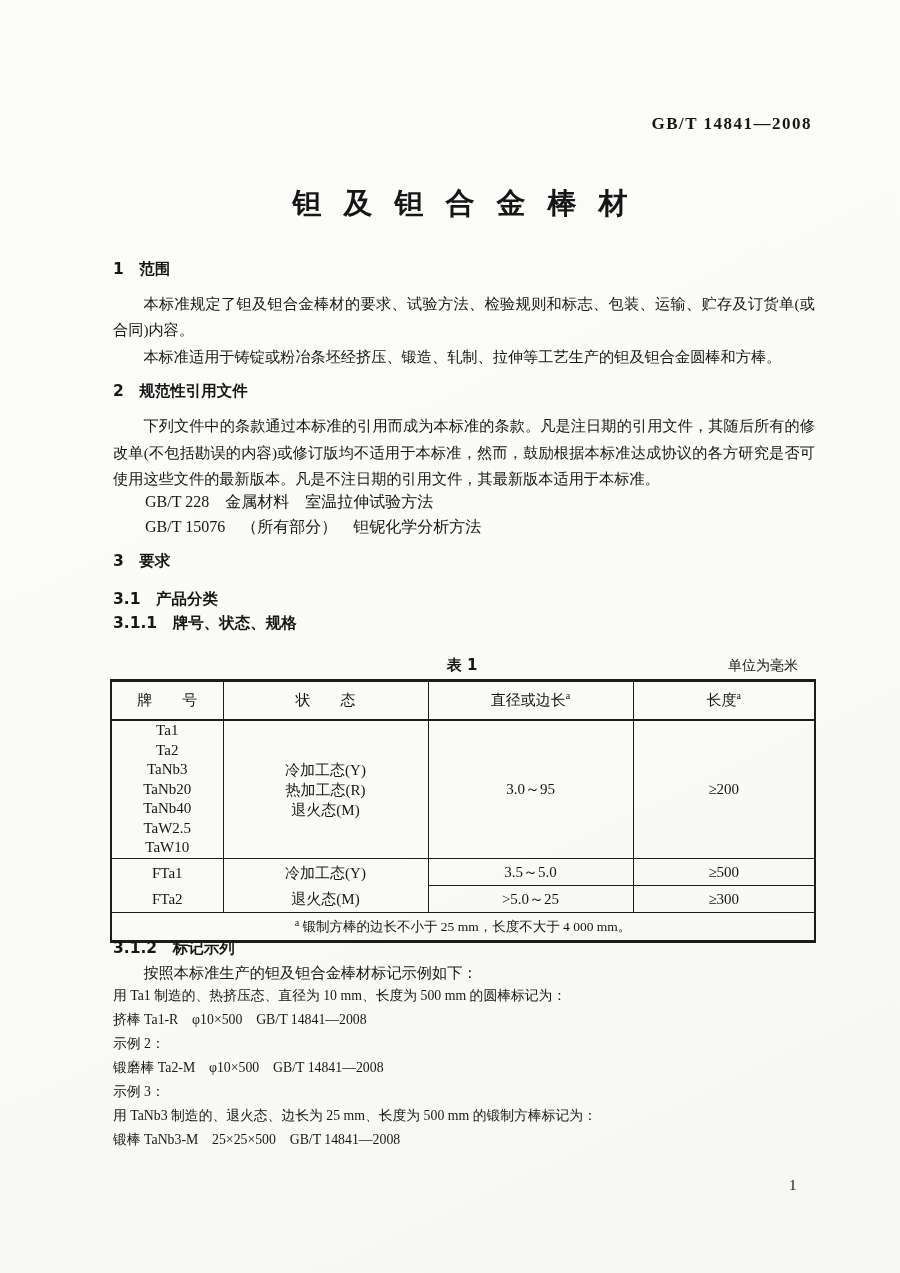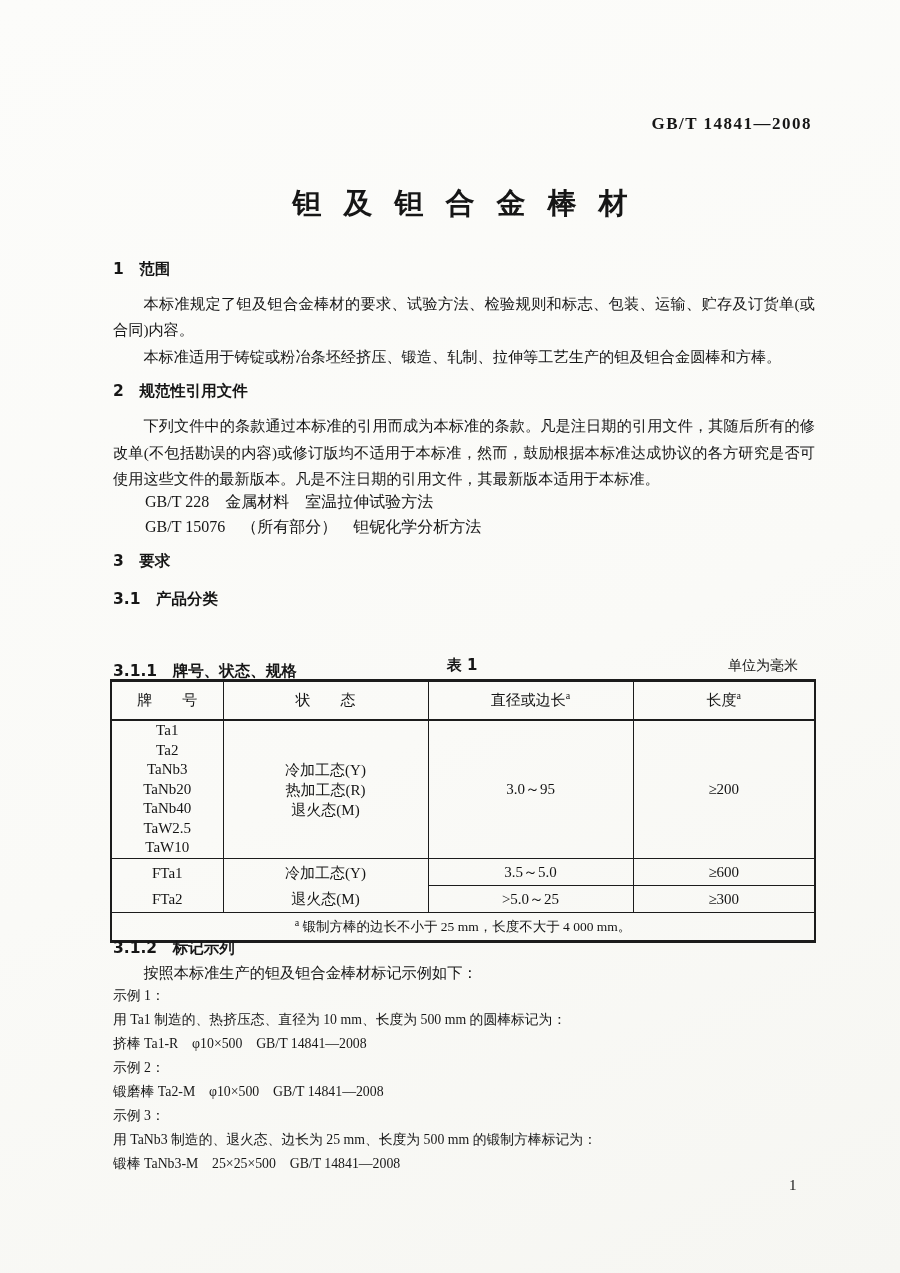--- a/index.html
+++ b/index.html
@@ -83,21 +83,21 @@
   <div class="abs para" style="top:291px;" data-interactable="false">本标准规定了钽及钽合金棒材的要求、试验方法、检验规则和标志、包装、运输、贮存及订货单(或合同)内容。</div>
   <div class="abs para" style="top:344px;" data-interactable="false">本标准适用于铸锭或粉冶条坯经挤压、锻造、轧制、拉伸等工艺生产的钽及钽合金圆棒和方棒。</div>
 
   <div class="abs h-sec" style="top:381px;" data-interactable="false">2　规范性引用文件</div>
   <div class="abs para" style="top:413px;line-height:26.5px;" data-interactable="false">下列文件中的条款通过本标准的引用而成为本标准的条款。凡是注日期的引用文件，其随后所有的修改单(不包括勘误的内容)或修订版均不适用于本标准，然而，鼓励根据本标准达成协议的各方研究是否可使用这些文件的最新版本。凡是不注日期的引用文件，其最新版本适用于本标准。</div>
   <div class="abs ref-line" style="top:492px;" data-interactable="false">GB/T 228　金属材料　室温拉伸试验方法</div>
   <div class="abs ref-line" style="top:517px;" data-interactable="false">GB/T 15076　（所有部分）　钽铌化学分析方法</div>
 
   <div class="abs h-sec" style="top:551px;" data-interactable="false">3　要求</div>
   <div class="abs h-sec" style="top:589px;" data-interactable="false">3.1　产品分类</div>
-  <div class="abs h-sec" style="top:613px;margin-top:48px;" data-interactable="false">3.1.1　牌号、状态、规格</div>
+  <div class="abs h-sec" style="top:613px;" data-interactable="false">3.1.1　牌号、状态、规格</div>
 
   <div class="abs caption-row" data-interactable="false">
     <div class="tbl-caption" data-interactable="false">表 1</div>
     <div class="tbl-unit" data-interactable="false">单位为毫米</div>
   </div>
 
   <table class="t1" data-interactable="false">
     <colgroup>
       <col style="width:112px">
         <col style="width:205px">
@@ -134,40 +134,39 @@
       <tr class="g2row" data-interactable="false">
         <td rowspan="2" data-interactable="false">
           <div style="line-height:26px;" data-interactable="false">FTa1</div>
           <div style="line-height:26px;" data-interactable="false">FTa2</div>
         </td>
         <td rowspan="2" data-interactable="false">
           <div style="line-height:26px;" data-interactable="false">冷加工态(Y)</div>
           <div style="line-height:26px;" data-interactable="false">退火态(M)</div>
         </td>
         <td data-interactable="false">3.5～5.0</td>
-        <td data-interactable="false">≥600</td>
+        <td data-interactable="false">≥500</td>
       </tr>
       <tr class="g2row" data-interactable="false">
         <td data-interactable="false">&gt;5.0～25</td>
         <td data-interactable="false">≥300</td>
       </tr>
       <tr data-interactable="false">
         <td class="footnote-cell" colspan="4" data-interactable="false">
           <span class="sup" data-interactable="false">a</span>
           <span data-interactable="false">锻制方棒的边长不小于 25 mm，长度不大于 4 000 mm。</span>
         </td>
       </tr>
     </tbody>
   </table>
 
   <div class="abs h-sec" style="top:938px;" data-interactable="false">3.1.2　标记示列</div>
   <div class="abs para" style="top:960px;" data-interactable="false">按照本标准生产的钽及钽合金棒材标记示例如下：</div>
 
   <div class="abs examples" data-interactable="false">
-    <div class="ex-line" data-interactable="false">示例 1：</div>
     <div class="ex-line" data-interactable="false">用 Ta1 制造的、热挤压态、直径为 10 mm、长度为 500 mm 的圆棒标记为：</div>
     <div class="ex-line" data-interactable="false">挤棒 Ta1-R　φ10×500　GB/T 14841—2008</div>
     <div class="ex-line" data-interactable="false">示例 2：</div>
     <div class="ex-line" data-interactable="false">锻磨棒 Ta2-M　φ10×500　GB/T 14841—2008</div>
     <div class="ex-line" data-interactable="false">示例 3：</div>
     <div class="ex-line" data-interactable="false">用 TaNb3 制造的、退火态、边长为 25 mm、长度为 500 mm 的锻制方棒标记为：</div>
     <div class="ex-line" data-interactable="false">锻棒 TaNb3-M　25×25×500　GB/T 14841—2008</div>
   </div>
 
   <div class="abs page-num" data-interactable="false">1</div>

